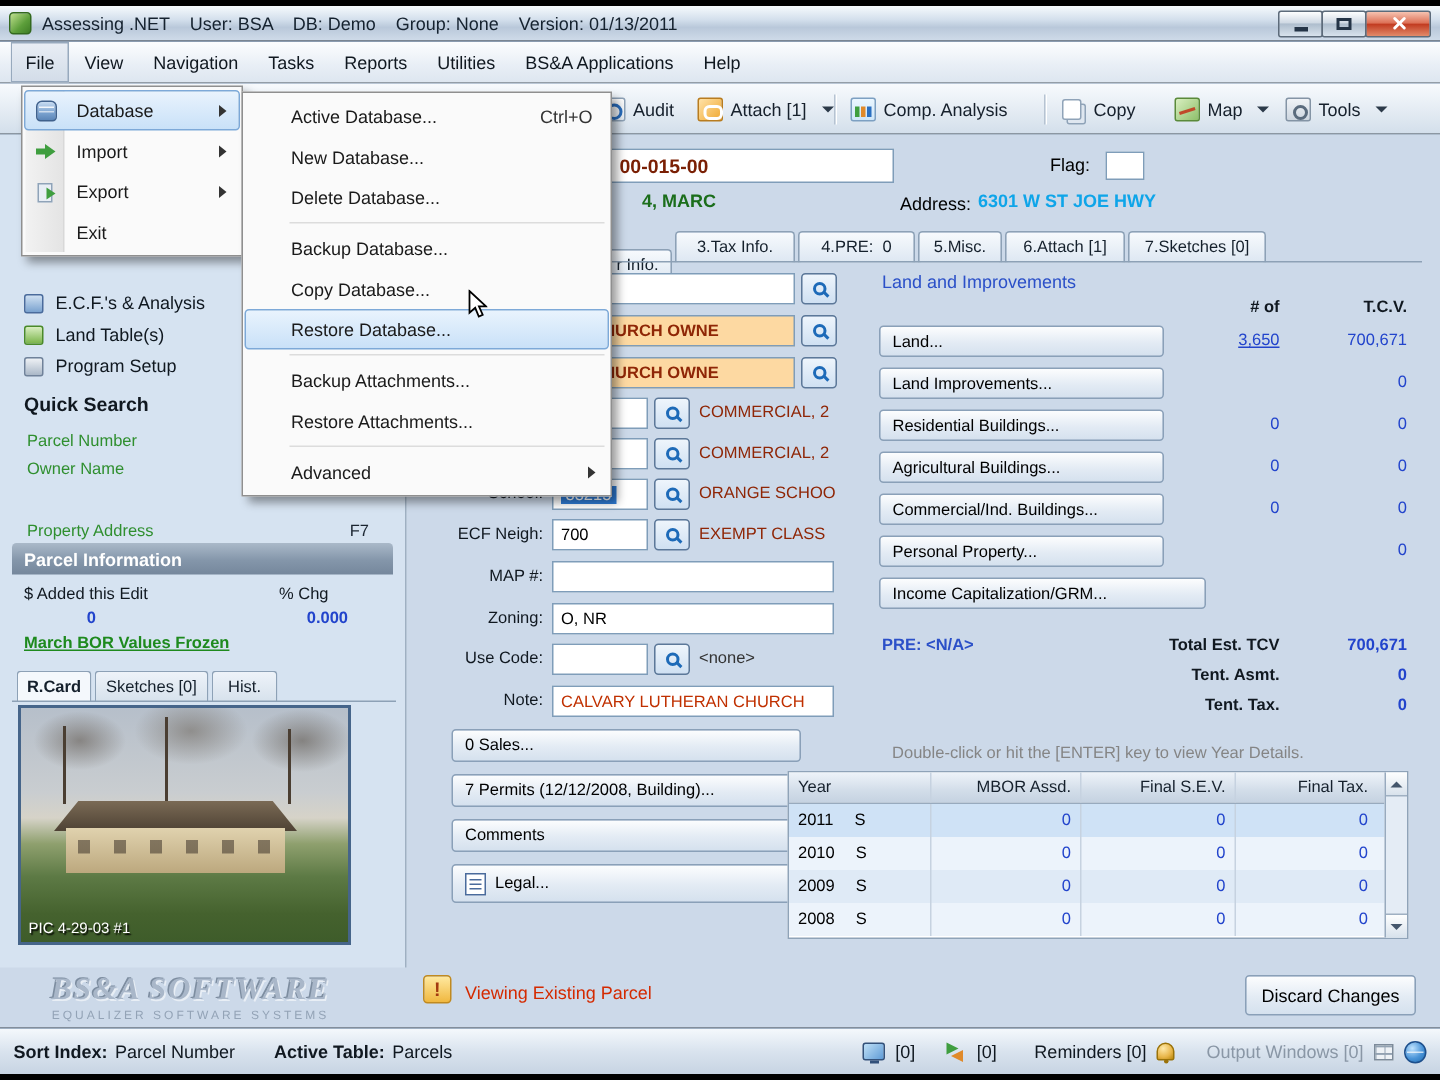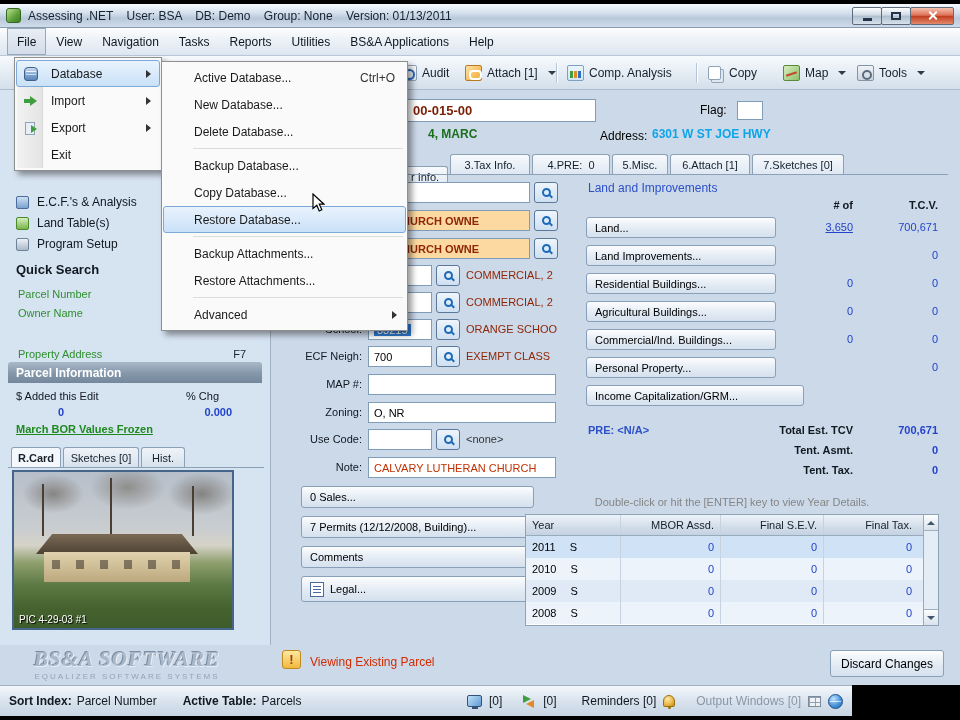--- a/index.html
+++ b/index.html
@@ -159,21 +159,21 @@
   .tri-up{width:0;height:0;border-bottom:4px solid #44566b;border-left:4px solid transparent;border-right:4px solid transparent;}
   .tri-down{width:0;height:0;border-top:4px solid #44566b;border-left:4px solid transparent;border-right:4px solid transparent;}
 
   
   .ic-warn{position:absolute;left:282px;top:650px;width:19px;height:19px;border-radius:3px;
     background:linear-gradient(#ffe9a0,#f0b840);border:1px solid #c08a20;}
   .ic-warn::after{content:"!";position:absolute;left:0;right:0;top:1px;text-align:center;font-weight:bold;font-size:13px;color:#a33a10;}
   .statusmsg{position:absolute;left:310px;top:655px;font-size:12px;color:#d42a00;}
   .discard{position:absolute;left:830px;top:650px;width:114px;height:27px;border:1px solid #8aa0b8;border-radius:3px;
     background:linear-gradient(#fcfdfe,#e3ebf4 55%,#d5e1ee);font-size:12px;display:flex;align-items:center;justify-content:center;color:#000;}
-  .statusbar{position:absolute;left:0;top:685px;width:852px;height:31px;
+  .statusbar{position:absolute;left:0;top:685px;width:960px;height:31px;
     background:linear-gradient(#f4f8fc,#d9e3ee 50%,#c7d4e3);border-top:1px solid #9fb0c2;
     display:flex;align-items:center;padding:0 9px;font-size:12px;color:#101820;justify-content:space-between;}
   .sb-bold{font-weight:bold;}
   .sb-text{margin-left:5px;}
   .sb-gap{width:26px;}
   .sb-right{margin-left:auto;display:flex;align-items:center;gap:7px;}
   .sb-muted{color:#8a97a6;}
   .ic-monitor{width:15px;height:12px;border:1px solid #33517a;border-radius:2px;background:linear-gradient(135deg,#bfe0f7,#5f9bd6);position:relative;}
   .ic-monitor::after{content:"";position:absolute;left:4px;bottom:-3px;width:6px;height:2px;background:#33517a;}
   .ic-sync{width:15px;height:13px;position:relative;}

